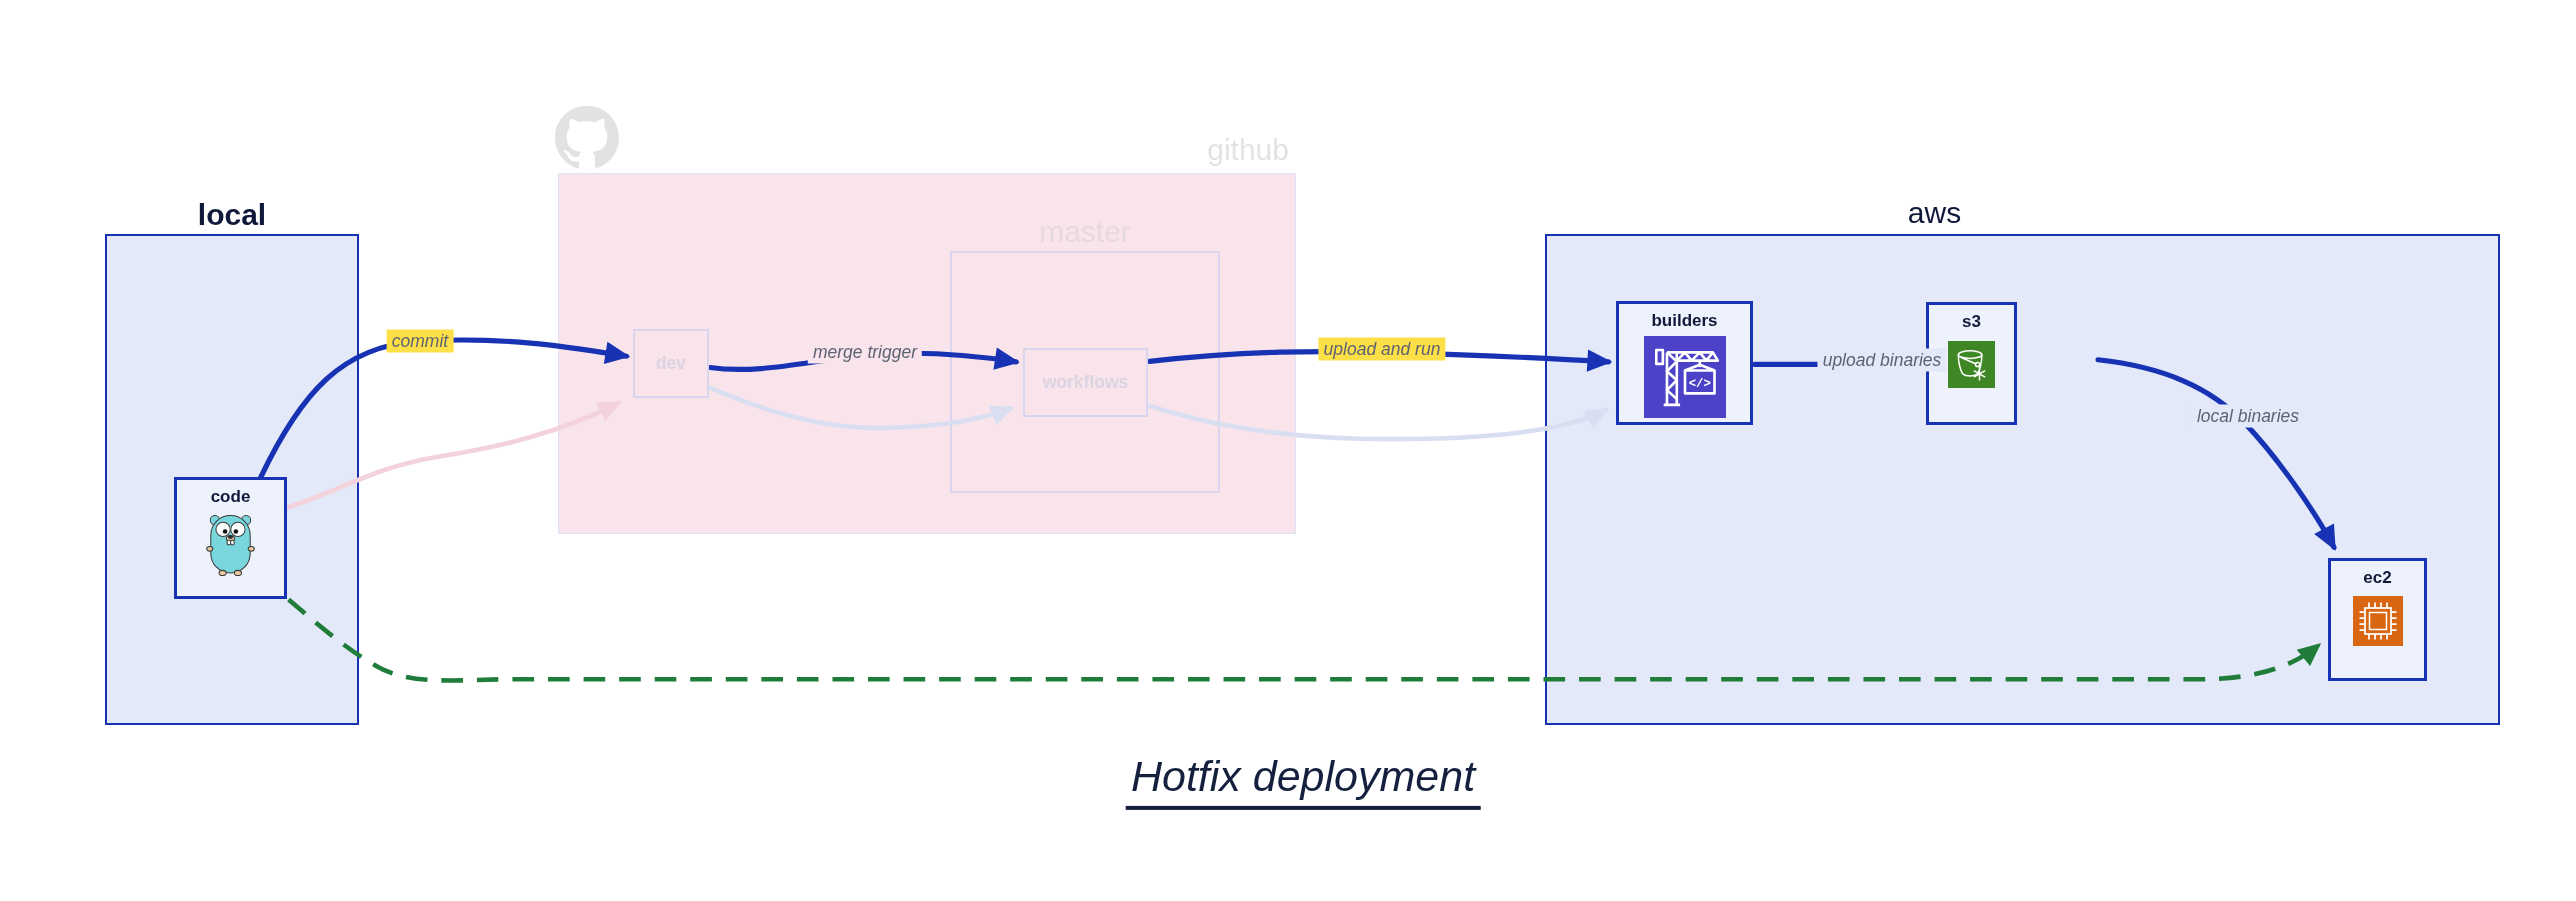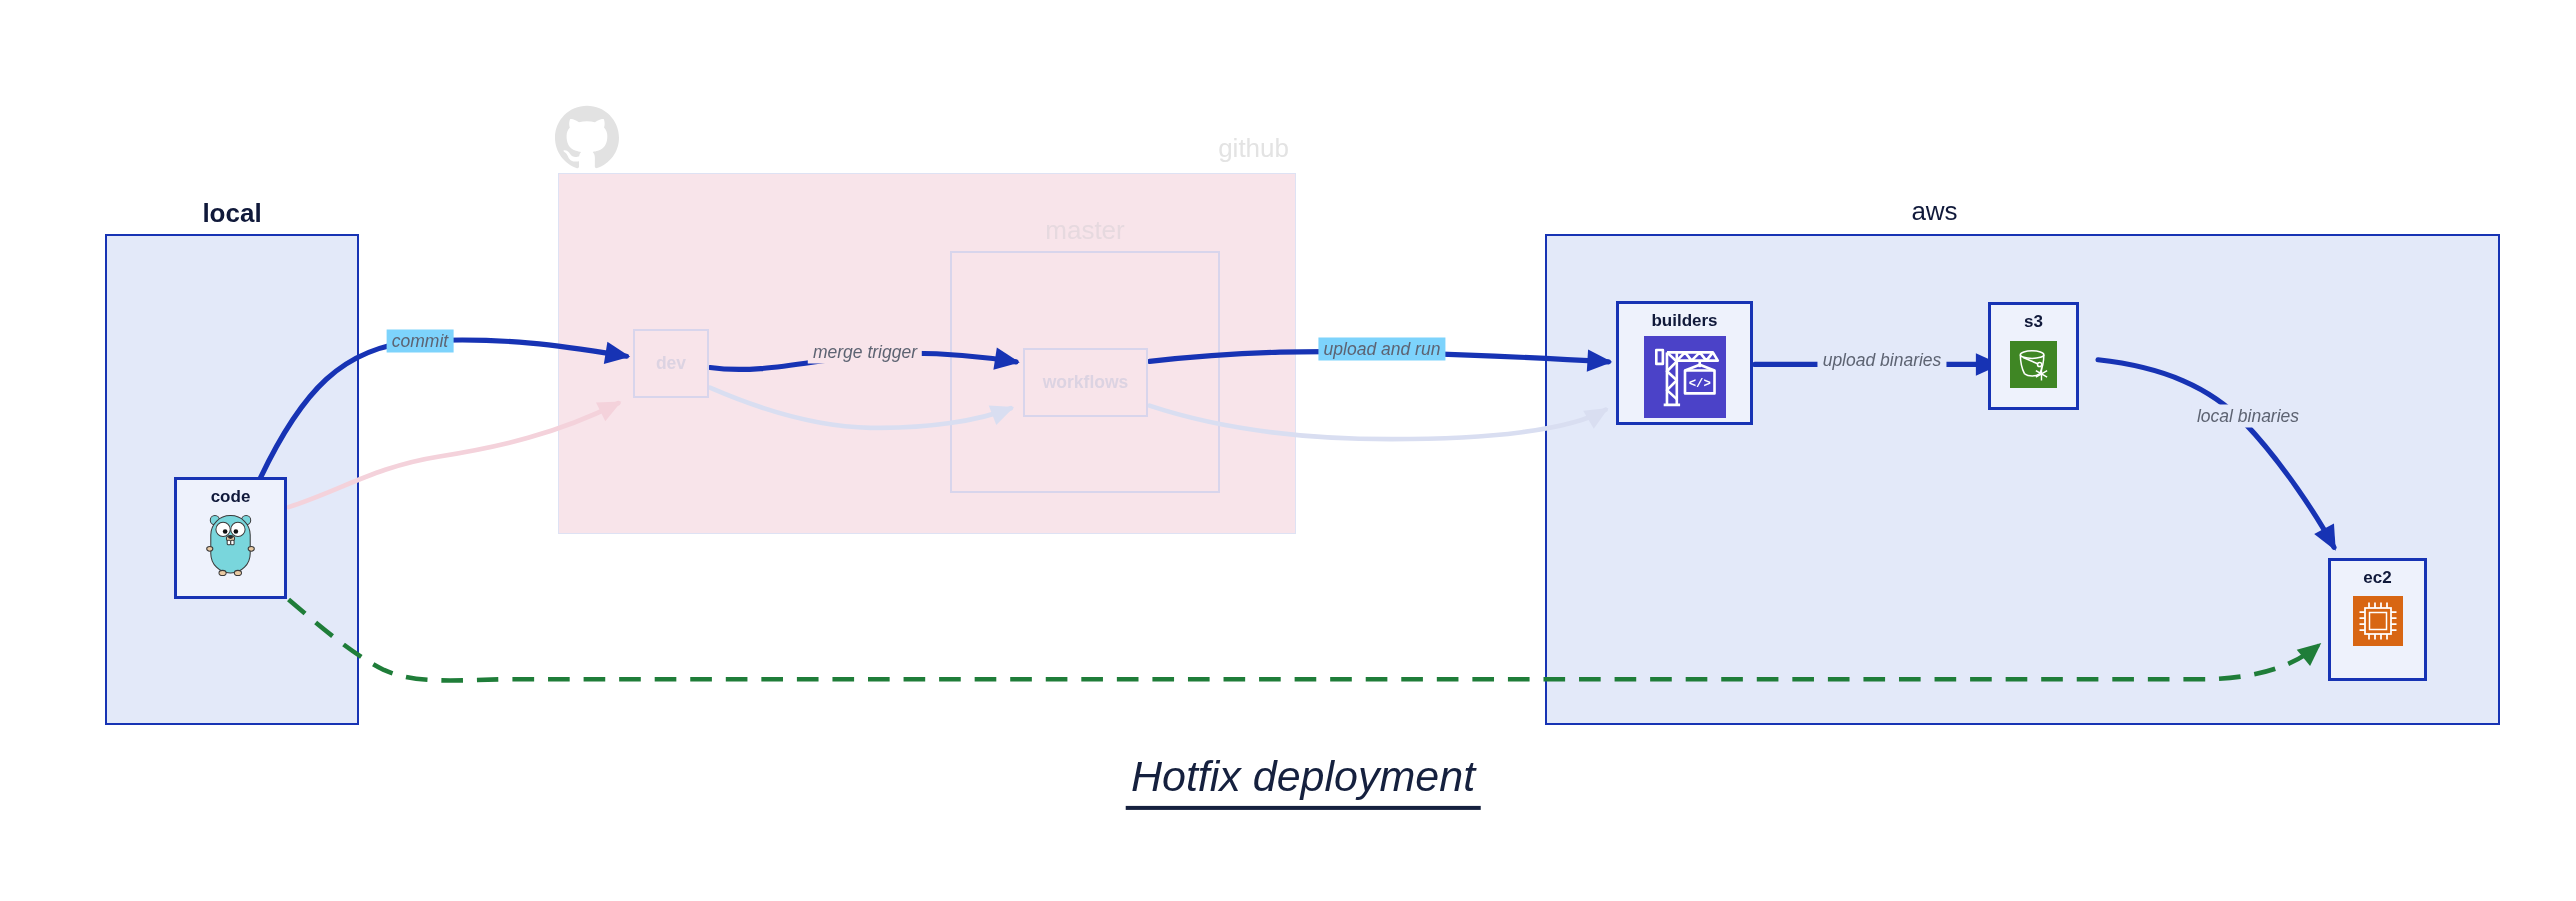--- a/index.html
+++ b/index.html
@@ -21,38 +21,38 @@
   .edge-pink{stroke:var(--pink-edge);stroke-width:9px;}
   .edge-lav{stroke:var(--lav-edge);stroke-width:9px;}
   .arrow-blue{fill:var(--blue);} .arrow-green{fill:var(--green);}
   .arrow-pink{fill:var(--pink-edge);} .arrow-lav{fill:var(--lav-edge);}
 
   .region{position:absolute;box-sizing:border-box;z-index:1;}
   .region.strong{border:2.6px solid var(--blue);background:var(--container-fill);}
   .region.pinkbox{border:1.5px solid var(--pink-border);background:var(--pink-fill);}
   .region.masterbox{border:2.1px solid var(--faded-border);background:transparent;}
 
-  .region-label{position:absolute;z-index:3;font-size:26px;color:var(--navy);
+  .region-label{position:absolute;z-index:3;font-size:30px;color:var(--navy);
     text-align:center;white-space:nowrap;}
   .region-label.faded-pink{color:#e6d9df;}
   .region-label.faded-gray{color:var(--gray-text);text-align:right;}
 
   .node{position:absolute;box-sizing:border-box;z-index:3;text-align:center;}
   .node.solid{border:3.1px solid var(--blue);background:var(--node-fill);}
   .node.faded{border:2.1px solid var(--faded-border);background:transparent;
     display:flex;align-items:center;justify-content:center;}
   .node-label{font-weight:700;font-size:17px;color:var(--navy);display:block;}
   .node.solid .node-label{margin-top:7.2px;}
   .node.faded .node-label{color:var(--faded-text);font-size:17.5px;margin:0;}
   .node-icon{display:block;margin:5.2px auto 0;}
 
   .edge-label{position:absolute;z-index:4;transform:translate(-50%,-50%);
     font-style:italic;font-size:17.5px;color:var(--label-gray);
     padding:1px 5.2px;white-space:nowrap;}
-  .bg-white{background:#7dd3fc;} .bg-pink{background:var(--pink-fill);}
+  .bg-white{background:#fde047;} .bg-pink{background:var(--pink-fill);}
   .bg-aws{background:var(--container-fill);}
 
   .octocat{position:absolute;z-index:1;}
   .title{position:absolute;z-index:4;transform:translate(-50%,-50%);
     font-size:43px;font-weight:500;color:#15203e;white-space:nowrap;
     border-bottom:4.1px solid #15203e;padding:0 5.2px 5.2px;}
 </style>
 </head>
 <body>
 
@@ -144,21 +144,21 @@
         <path d="M28,20 L84,20 L90,30 L40,30"></path>
         <path d="M40,30 L50,20 L58,30 L68,20 L76,30 L84,20"></path>
         <path d="M68,30 L68,38"></path>
         <path d="M50,42 L68,35 L86,42"></path>
         <rect x="50" y="42" width="36" height="28"></rect>
       </g>
       <text x="68" y="62" fill="#ffffff" font-size="15" font-weight="bold" text-anchor="middle" font-family="Liberation Mono, monospace">&lt;/&gt;</text>
     </svg>
   </div>
 
-  <div class="node solid" style="left:1988px;top:302px;width:91px;height:108px;">
+  <div class="node solid" style="left:1926px;top:302px;width:91px;height:123px;">
     <span class="node-label">s3</span>
     <svg class="node-icon" style="margin-top:9.3px;" width="47" height="47" viewBox="0 0 100 100">
       <rect width="100" height="100" fill="var(--s3-green)"></rect>
       <g stroke="#ffffff" stroke-width="3.2" fill="none">
         <ellipse cx="47" cy="29" rx="25" ry="8"></ellipse>
         <path d="M22,29 C22,44 27,62 31,70"></path>
         <path d="M72,29 C72,44 67,62 63,70"></path>
         <path d="M31,70 C39,76 55,76 63,70"></path>
         <path d="M28,35 L60,49"></path>
         <circle cx="63" cy="50" r="4.5"></circle>

